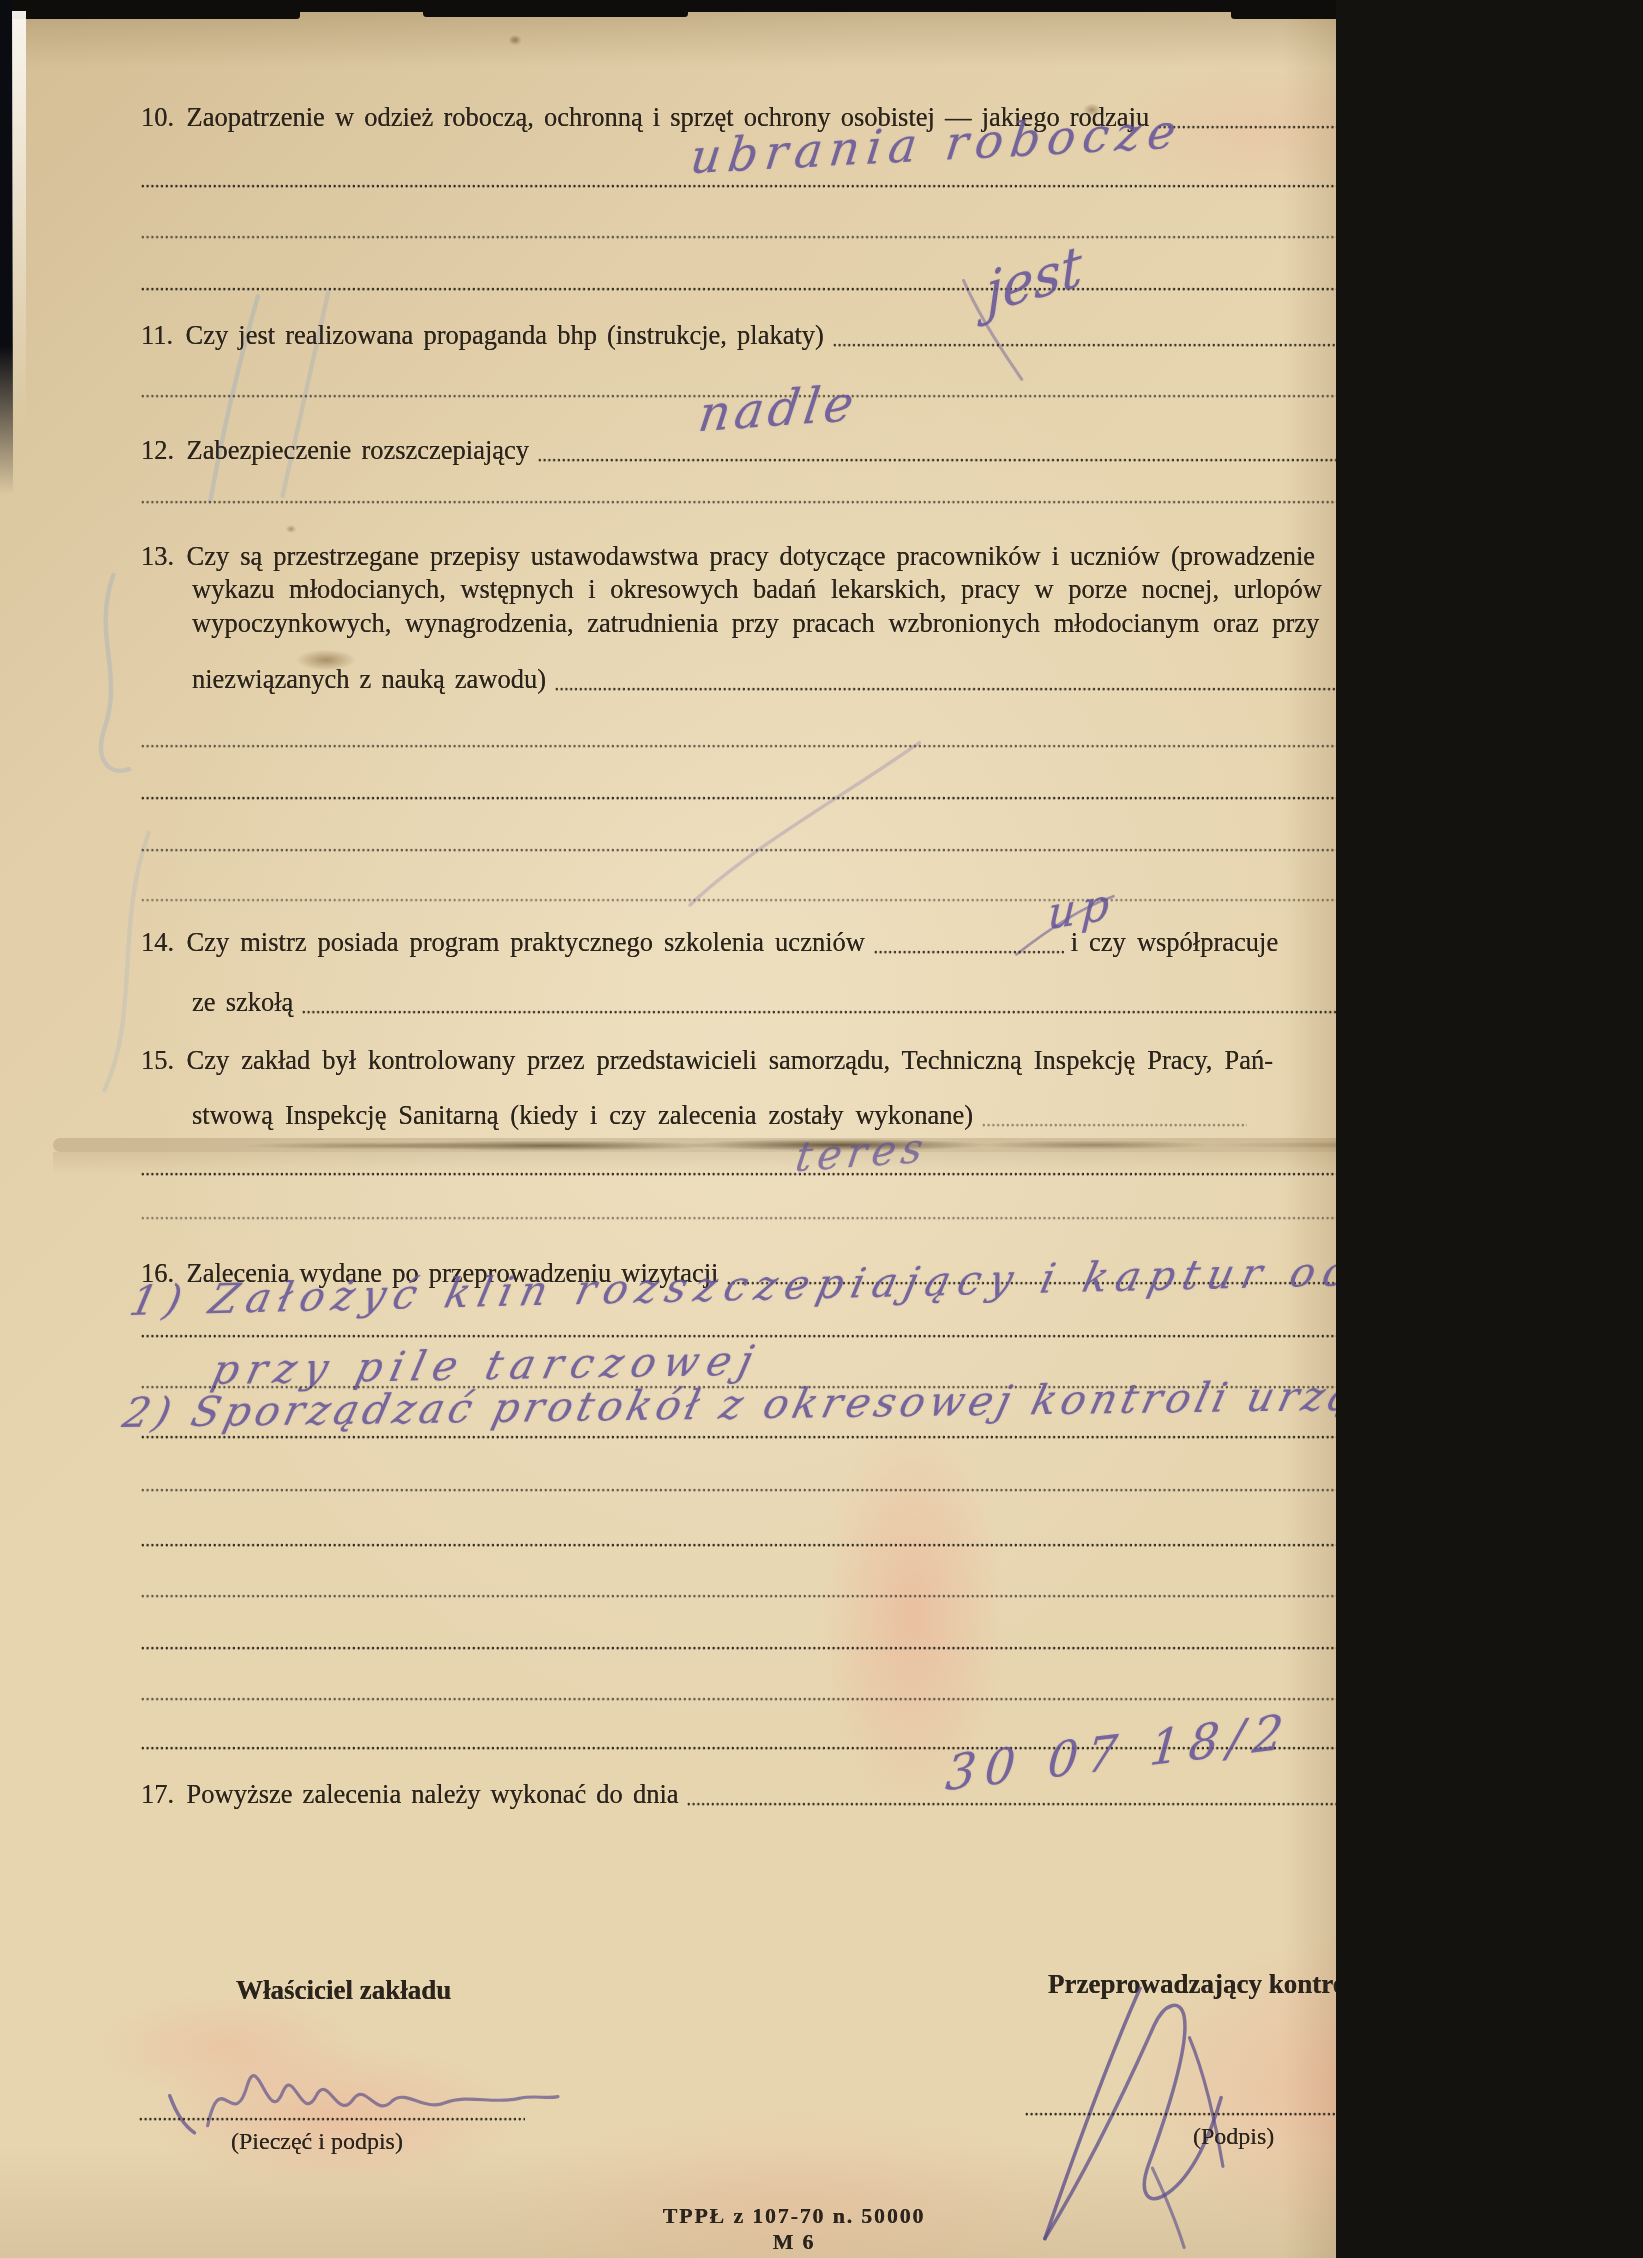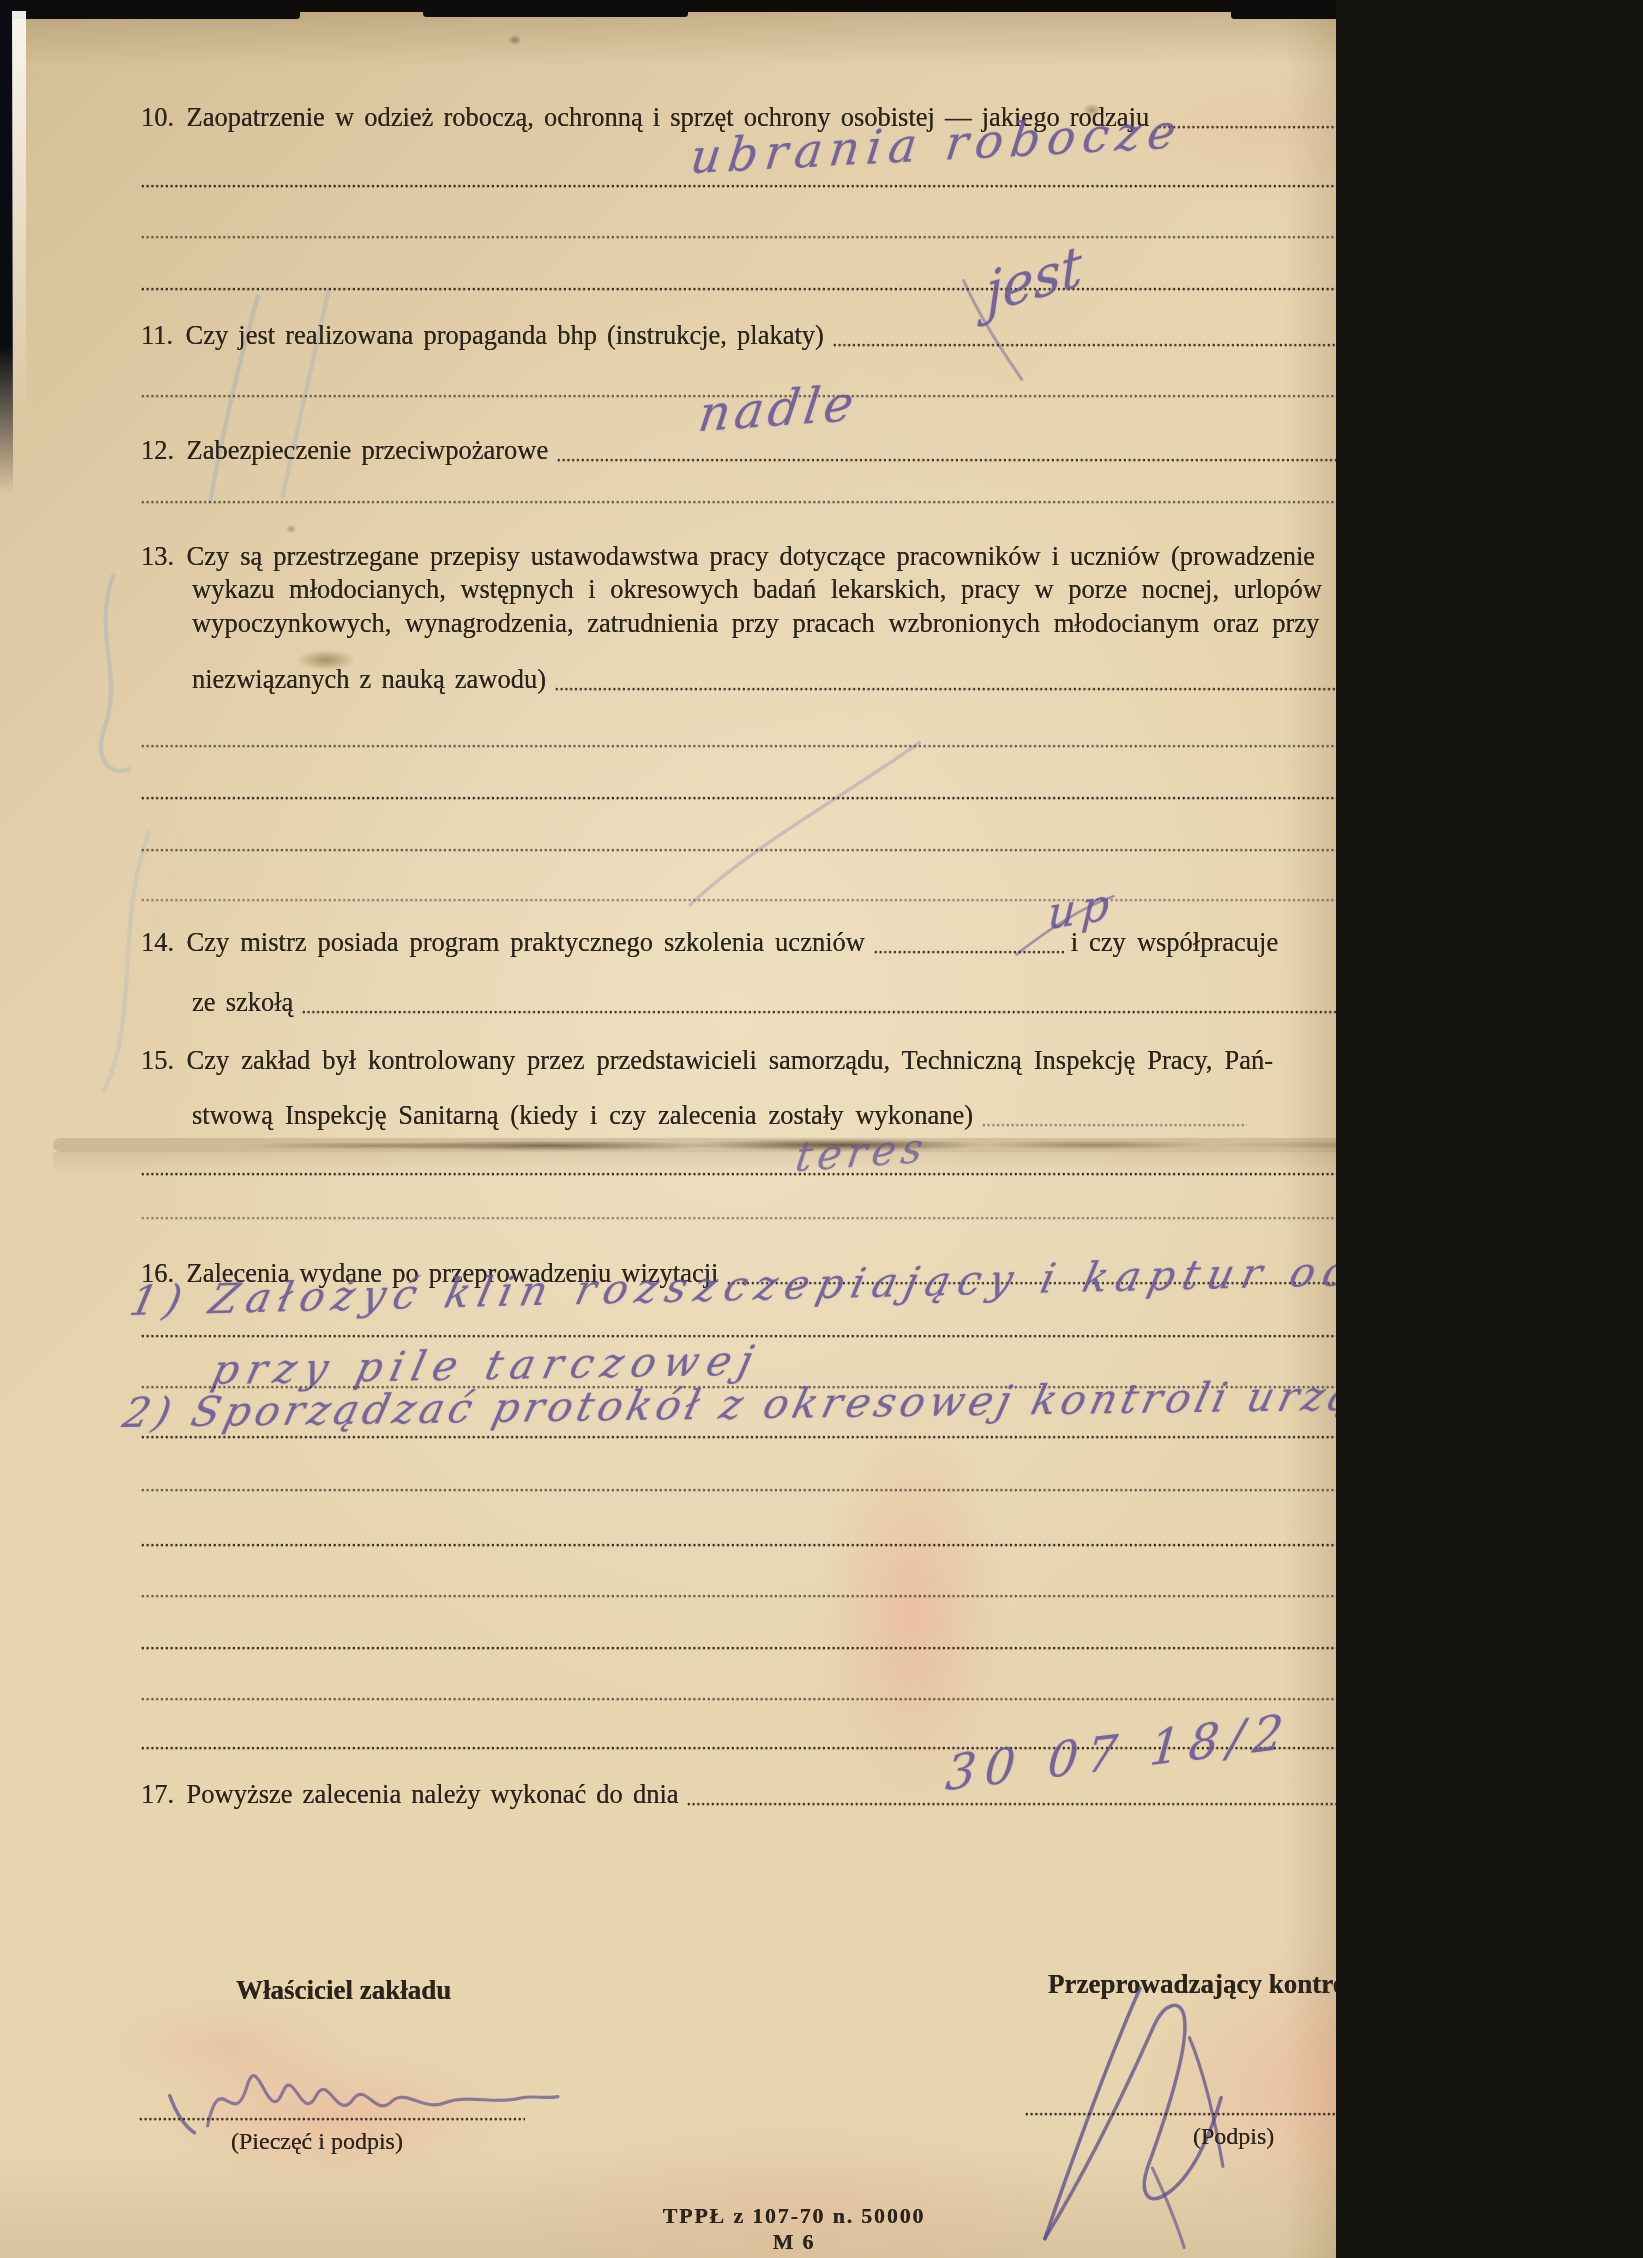--- a/index.html
+++ b/index.html
@@ -102,21 +102,21 @@
   <div class="pline ws4" style="top:319px">
     <span class="num">11.</span>
     <span>Czy jest realizowana propaganda bhp (instrukcje, plakaty)</span>
     <span class="dotfill"></span>
   </div>
   <div class="hw" style="left:986px;top:261px;font-size:55px;transform:rotate(-16deg) skewX(-14deg);">jest</div>
   <div class="dots d2" style="top:394px"></div>
 
   <div class="pline ws4" style="top:434px">
     <span class="num">12.</span>
-    <span>Zabezpieczenie przeciwpożarowe</span>
+    <span>Zabezpieczenie rozszczepiający</span>
     <span class="dotfill"></span>
   </div>
   <div class="hw" style="left:699px;top:386px;font-size:49px;letter-spacing:4.4px;transform:rotate(-4deg) skewX(-12deg);">nadle</div>
   <div class="dots d2" style="top:500px"></div>
 
   <div class="pline ws5" style="top:540px">
     <span class="num">13.</span>
     <span>Czy są przestrzegane przepisy ustawodawstwa pracy dotyczące pracowników i uczniów (prowadzenie</span>
   </div>
   <div class="pline indent ws9" style="top:573px">

